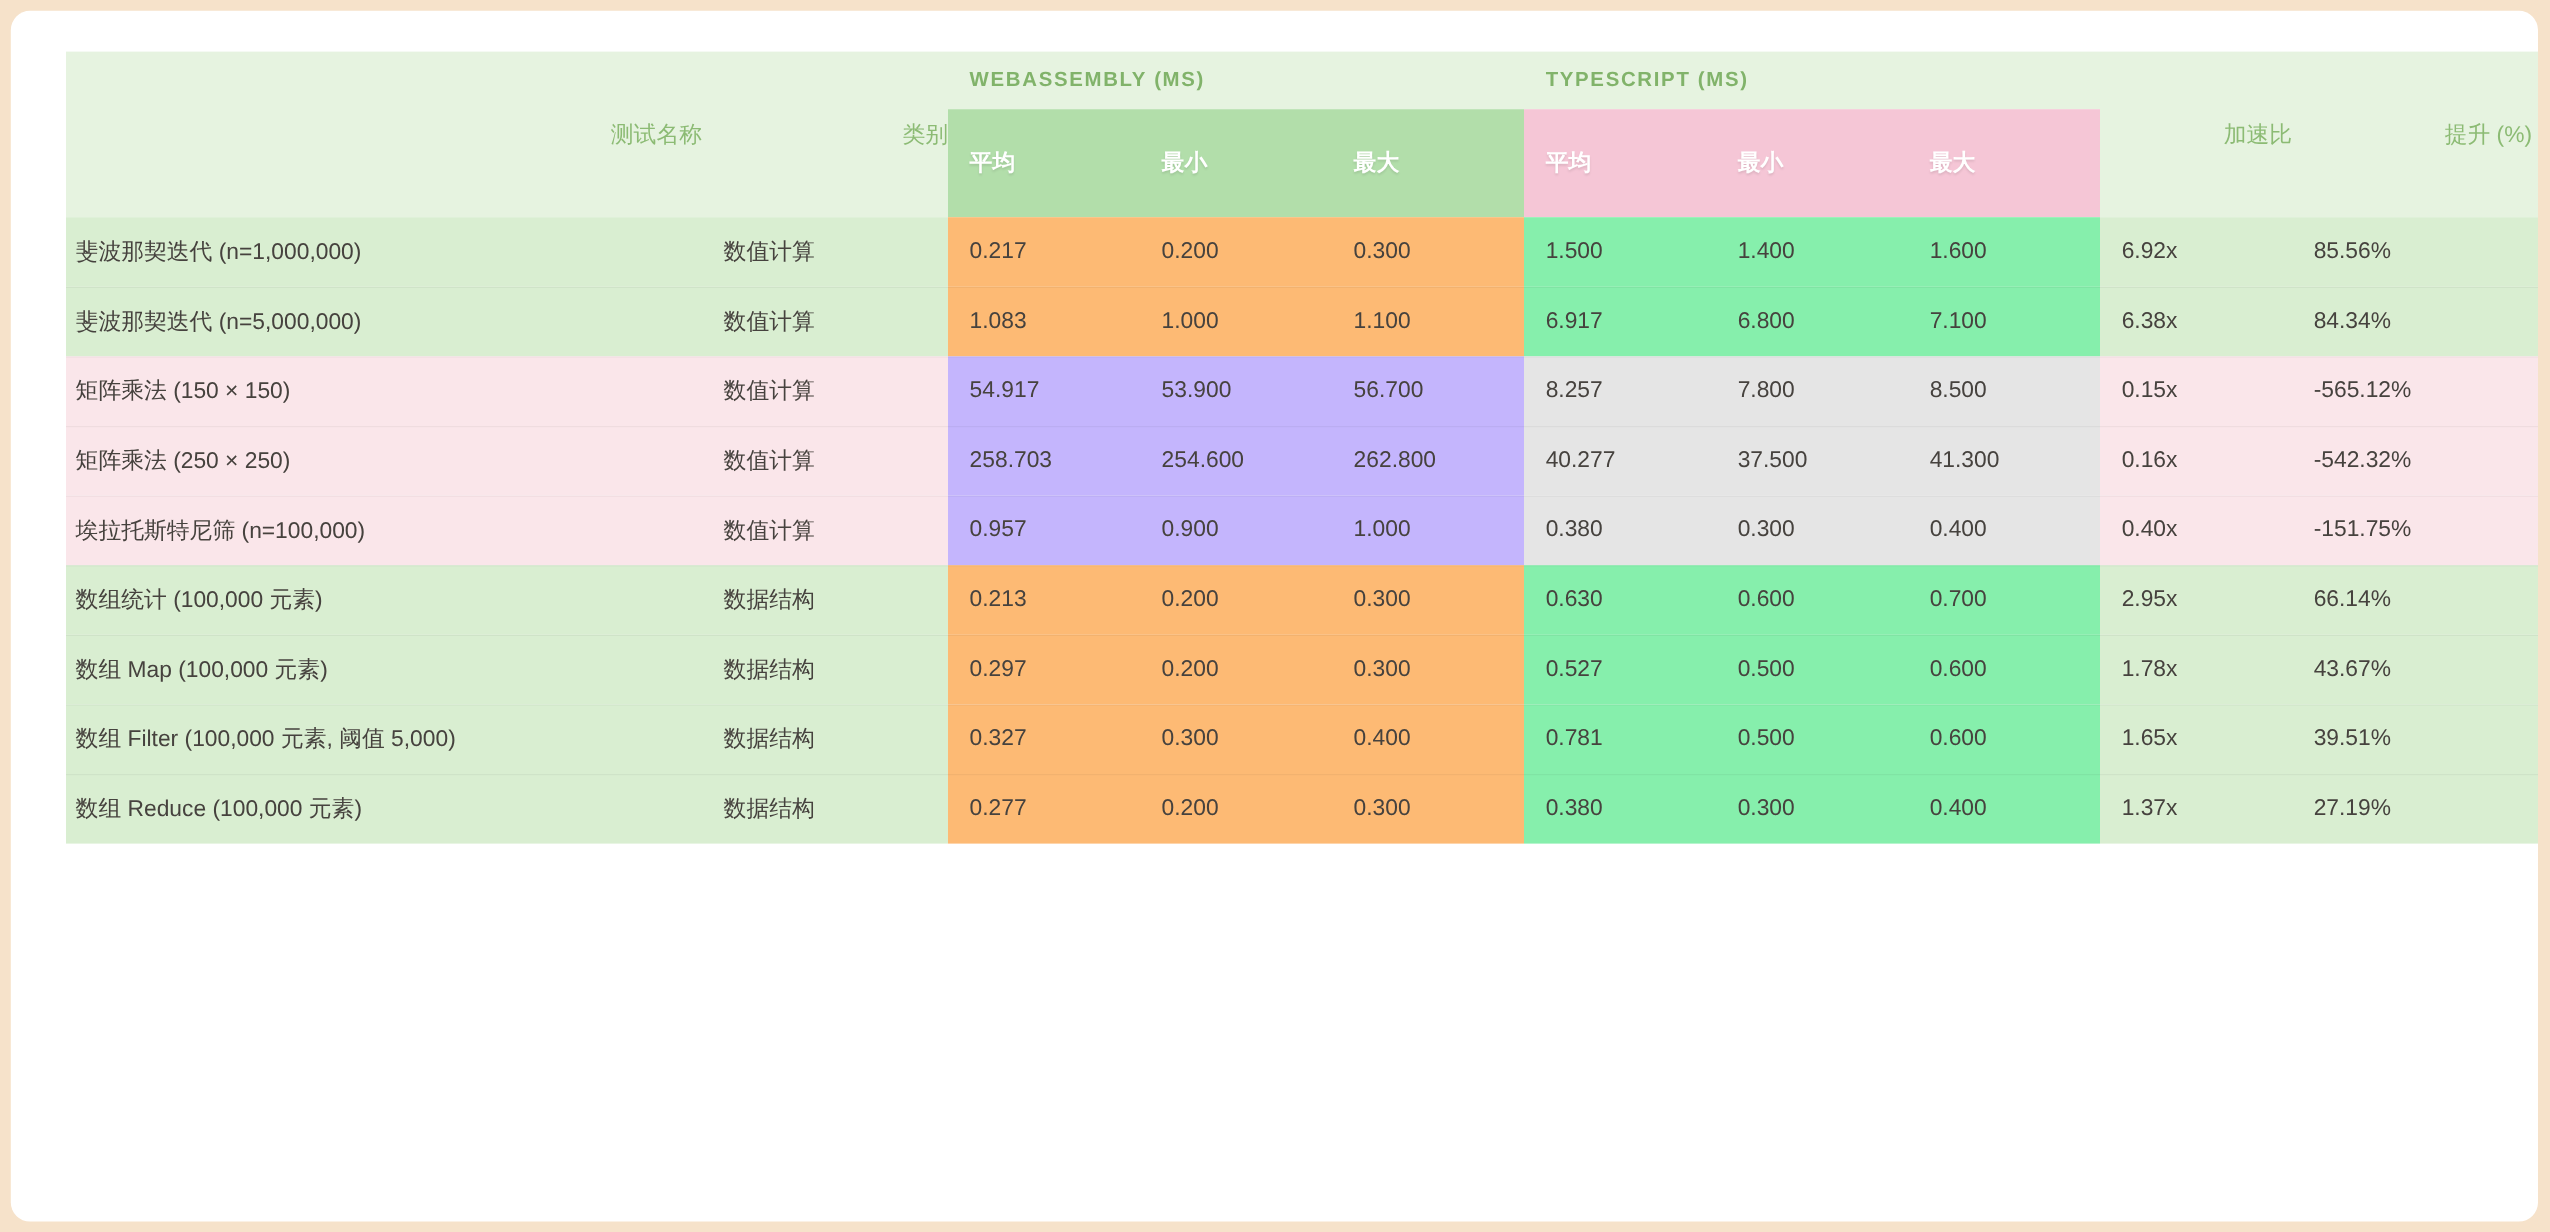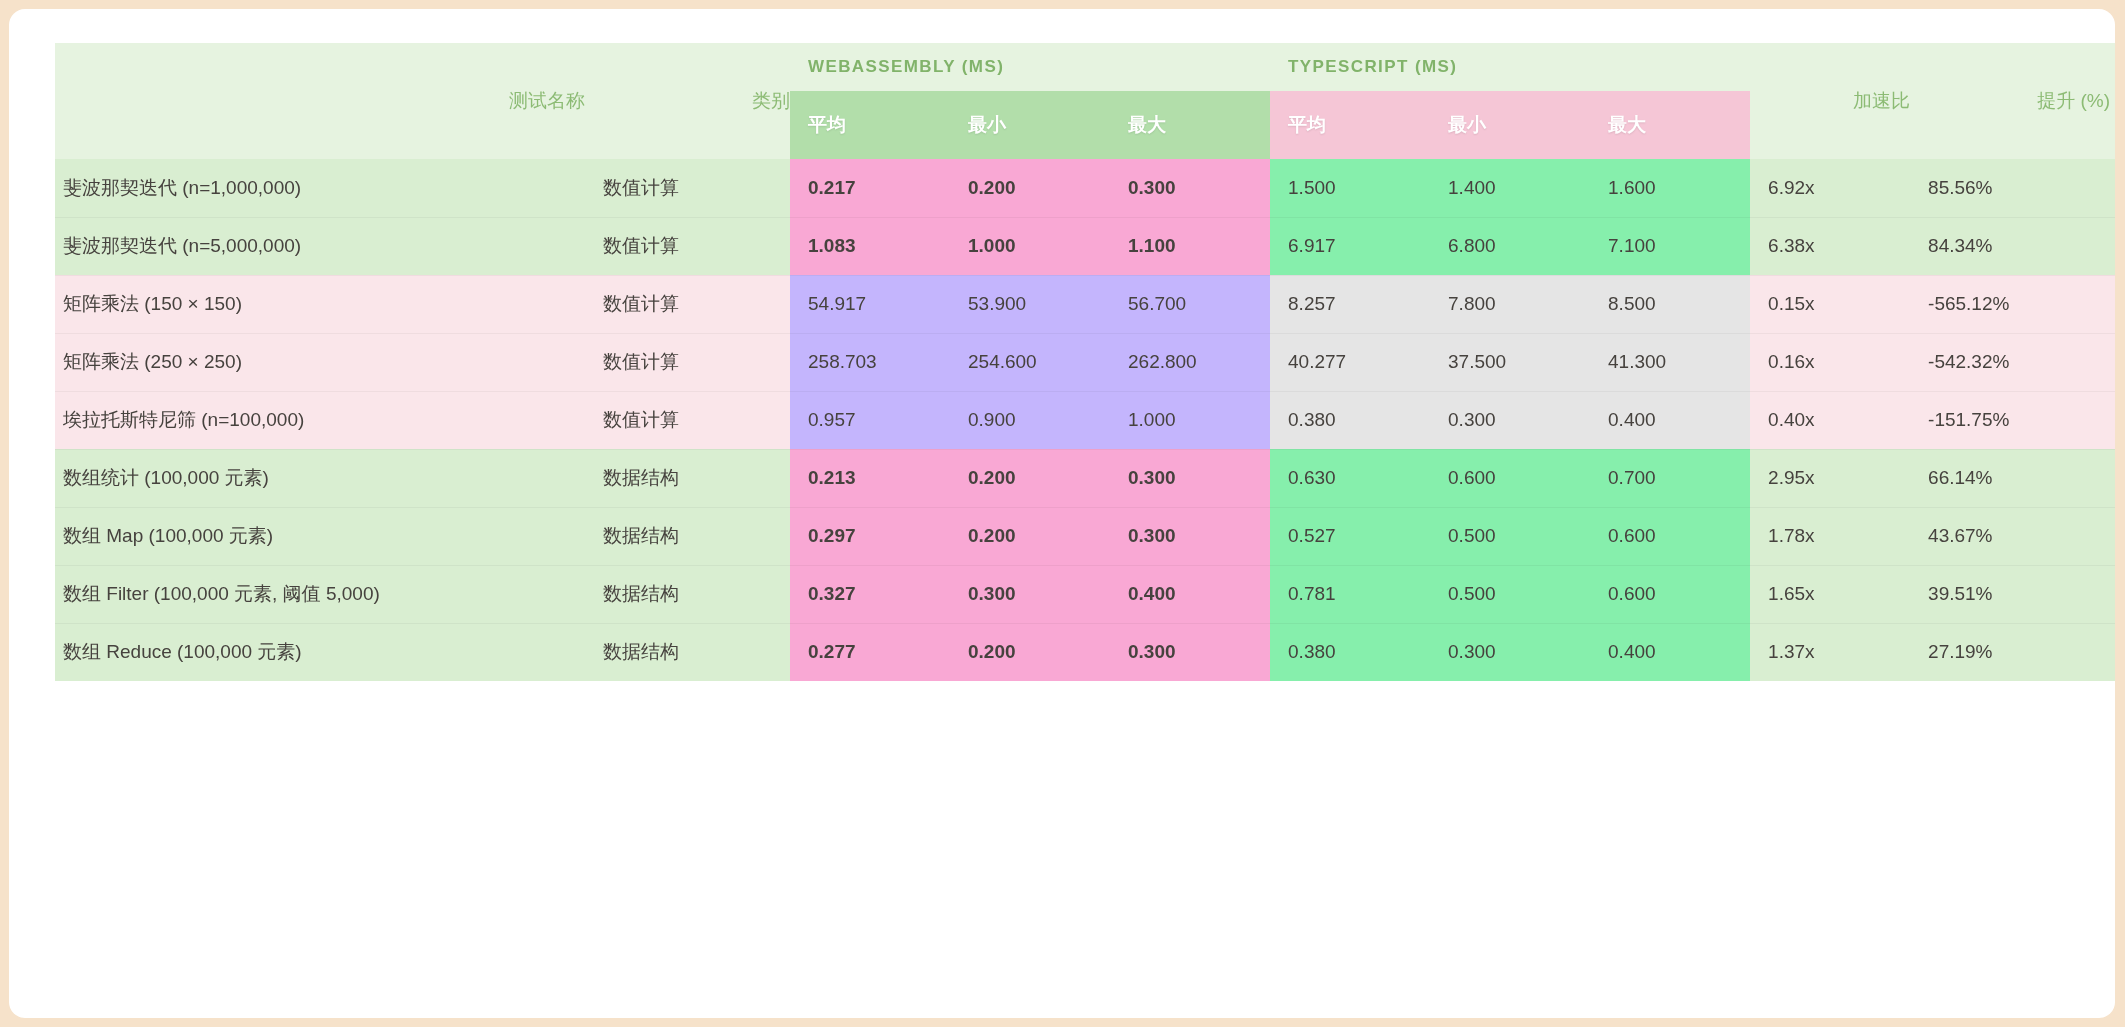--- a/index.html
+++ b/index.html
@@ -59,21 +59,21 @@
     font-size: 19px;
     font-weight: normal;
     text-align: right;
     vertical-align: middle;
     padding-left: 18px;
     background: #e6f3e0;
   }
   thead th.rowspan-head.first { padding-left: 20px; }
 
   thead tr.subrow th.sub {
-    height: 68px;
+    height: 90px;
     vertical-align: middle;
     text-align: left;
     padding-left: 18px;
     font-size: 19px;
     font-weight: bold;
     color: #ffffff;
     text-shadow: 0 1px 2px rgba(0,0,0,0.10);
     margin-left: 40px;
   }
   thead tr.subrow th.sub.wasm  { background: #b2deaa; }
@@ -88,21 +88,21 @@
     text-align: left;
     vertical-align: middle;
     border-bottom: 1px solid rgba(0,0,0,0.045);
     white-space: nowrap;
   }
   tbody td.name { padding-left: 8px; }
 
   tbody tr.win-wasm td { background: #d9eed1; }
   tbody tr.win-ts   td { background: #fae6ea; }
 
-  tbody tr.win-wasm td.wasmcell { background: #f9a8d4; font-weight: bold; }
+  tbody tr.win-wasm td.wasmcell { background: #fdba74; }
   tbody tr.win-wasm td.tscell   { background: #86efac; }
   tbody tr.win-ts   td.wasmcell { background: #c4b5fd; }
   tbody tr.win-ts   td.tscell   { background: #e5e5e5; }
 
   tbody tr:last-child td { border-bottom: none; }
 
   col.c-name   { width: 530px; }
   col.c-cat    { width: 205px; }
   col.c-num    { width: 160px; }
   col.c-speed  { width: 160px; }

